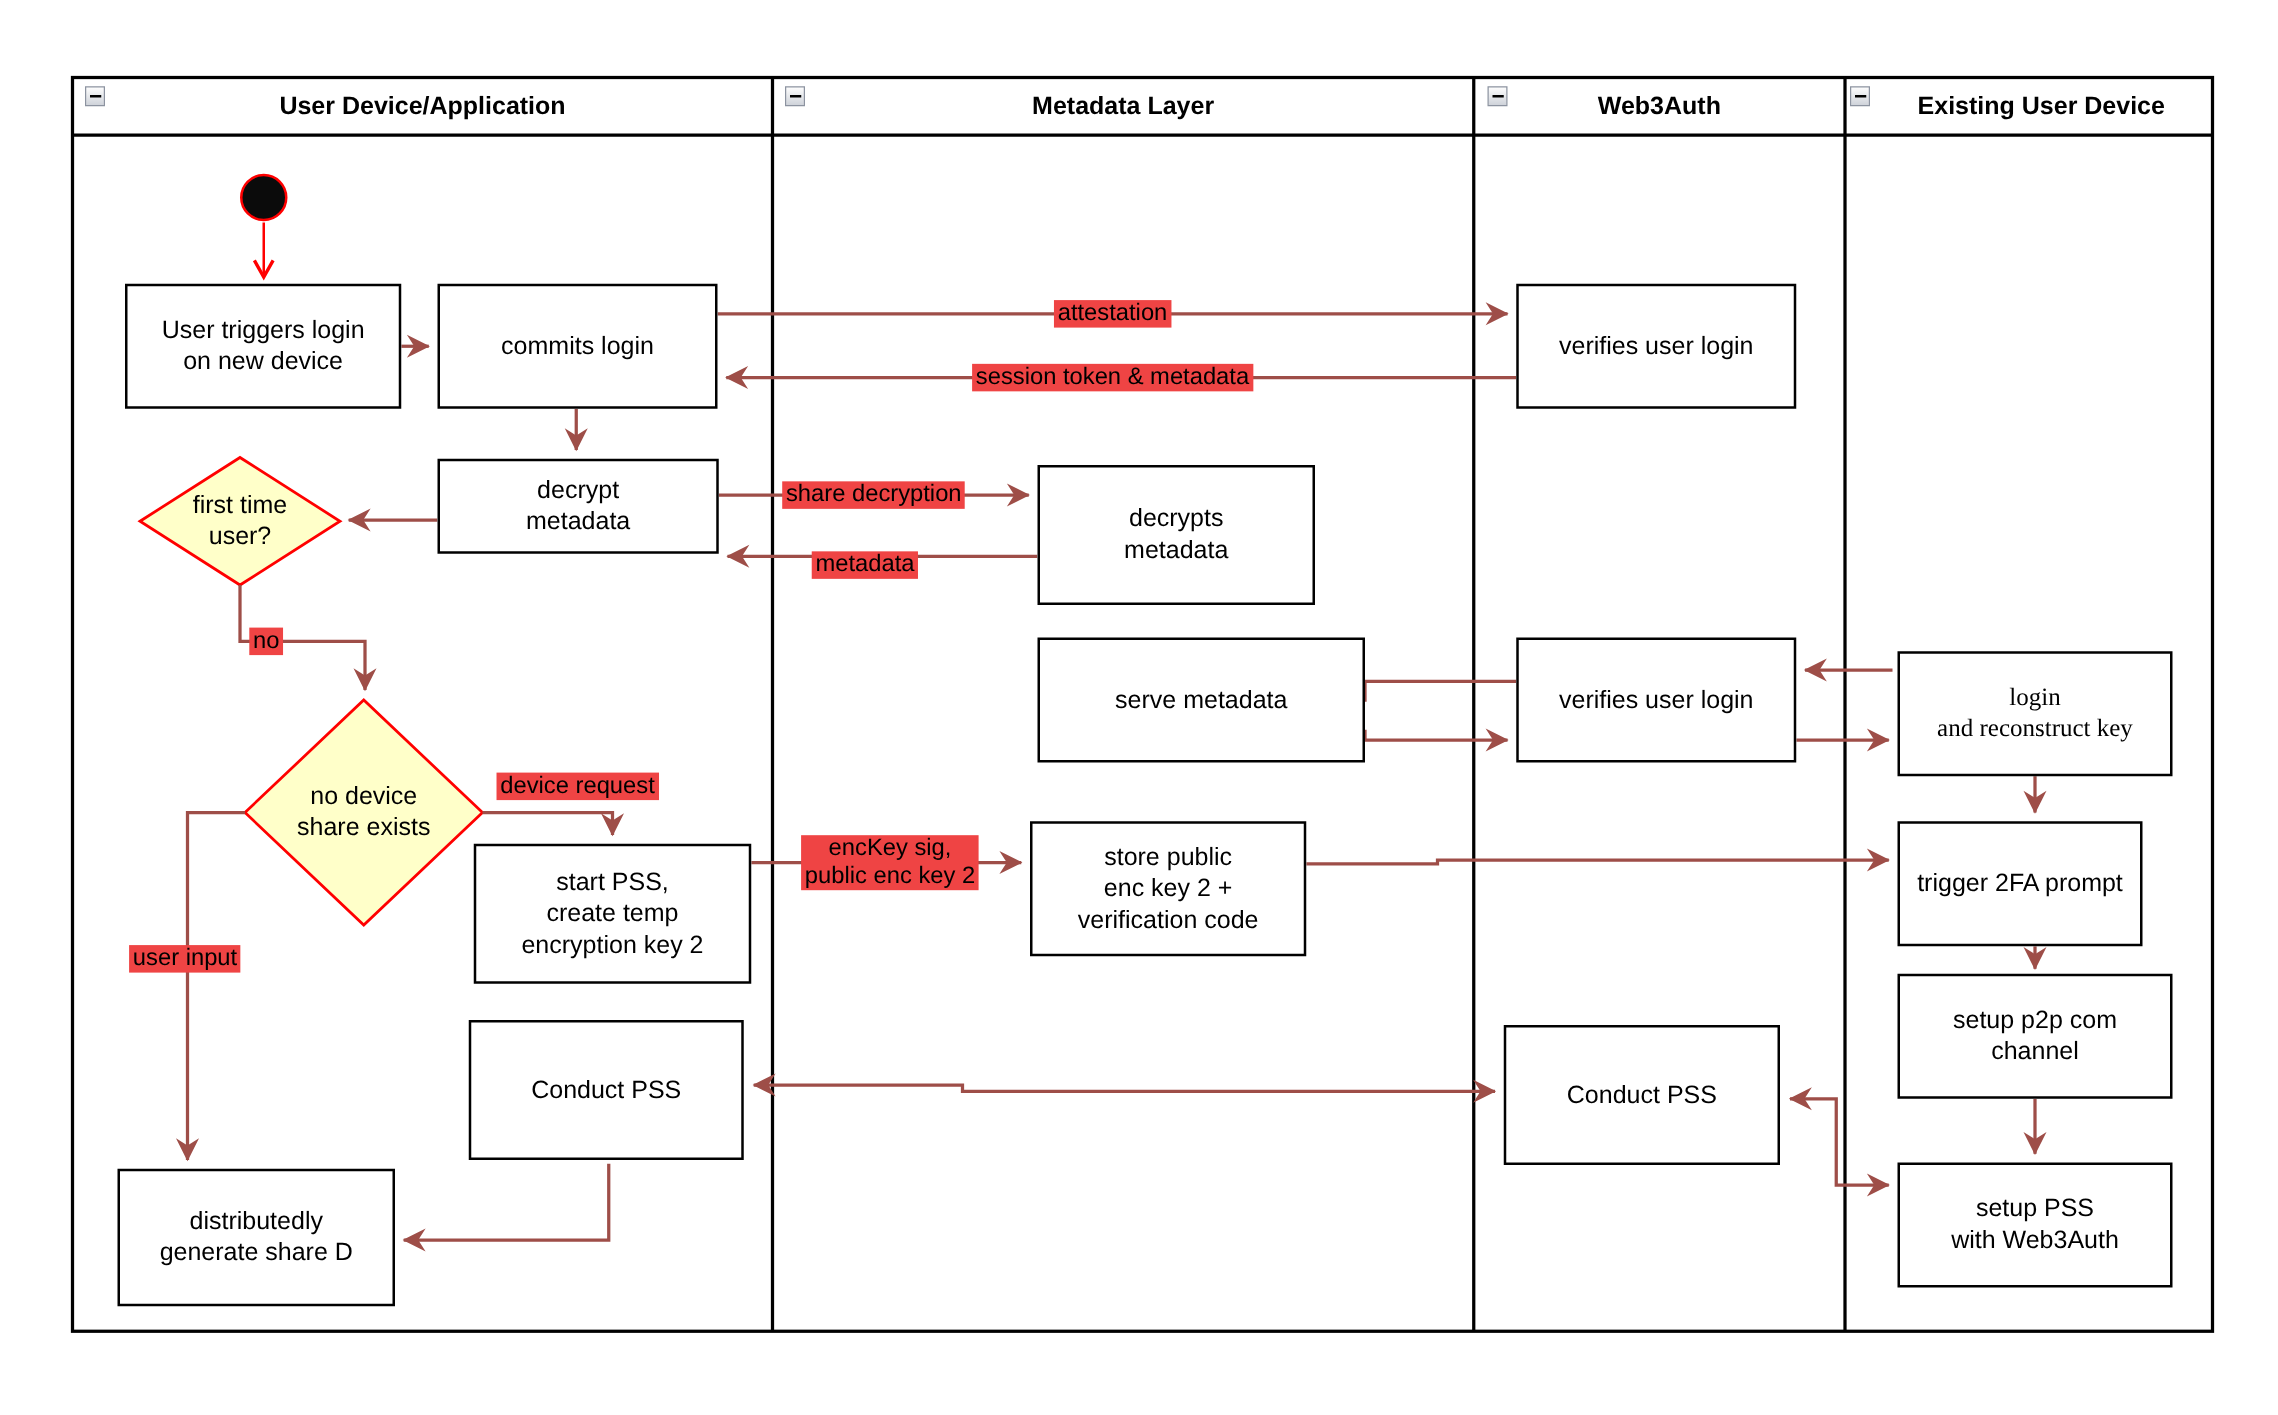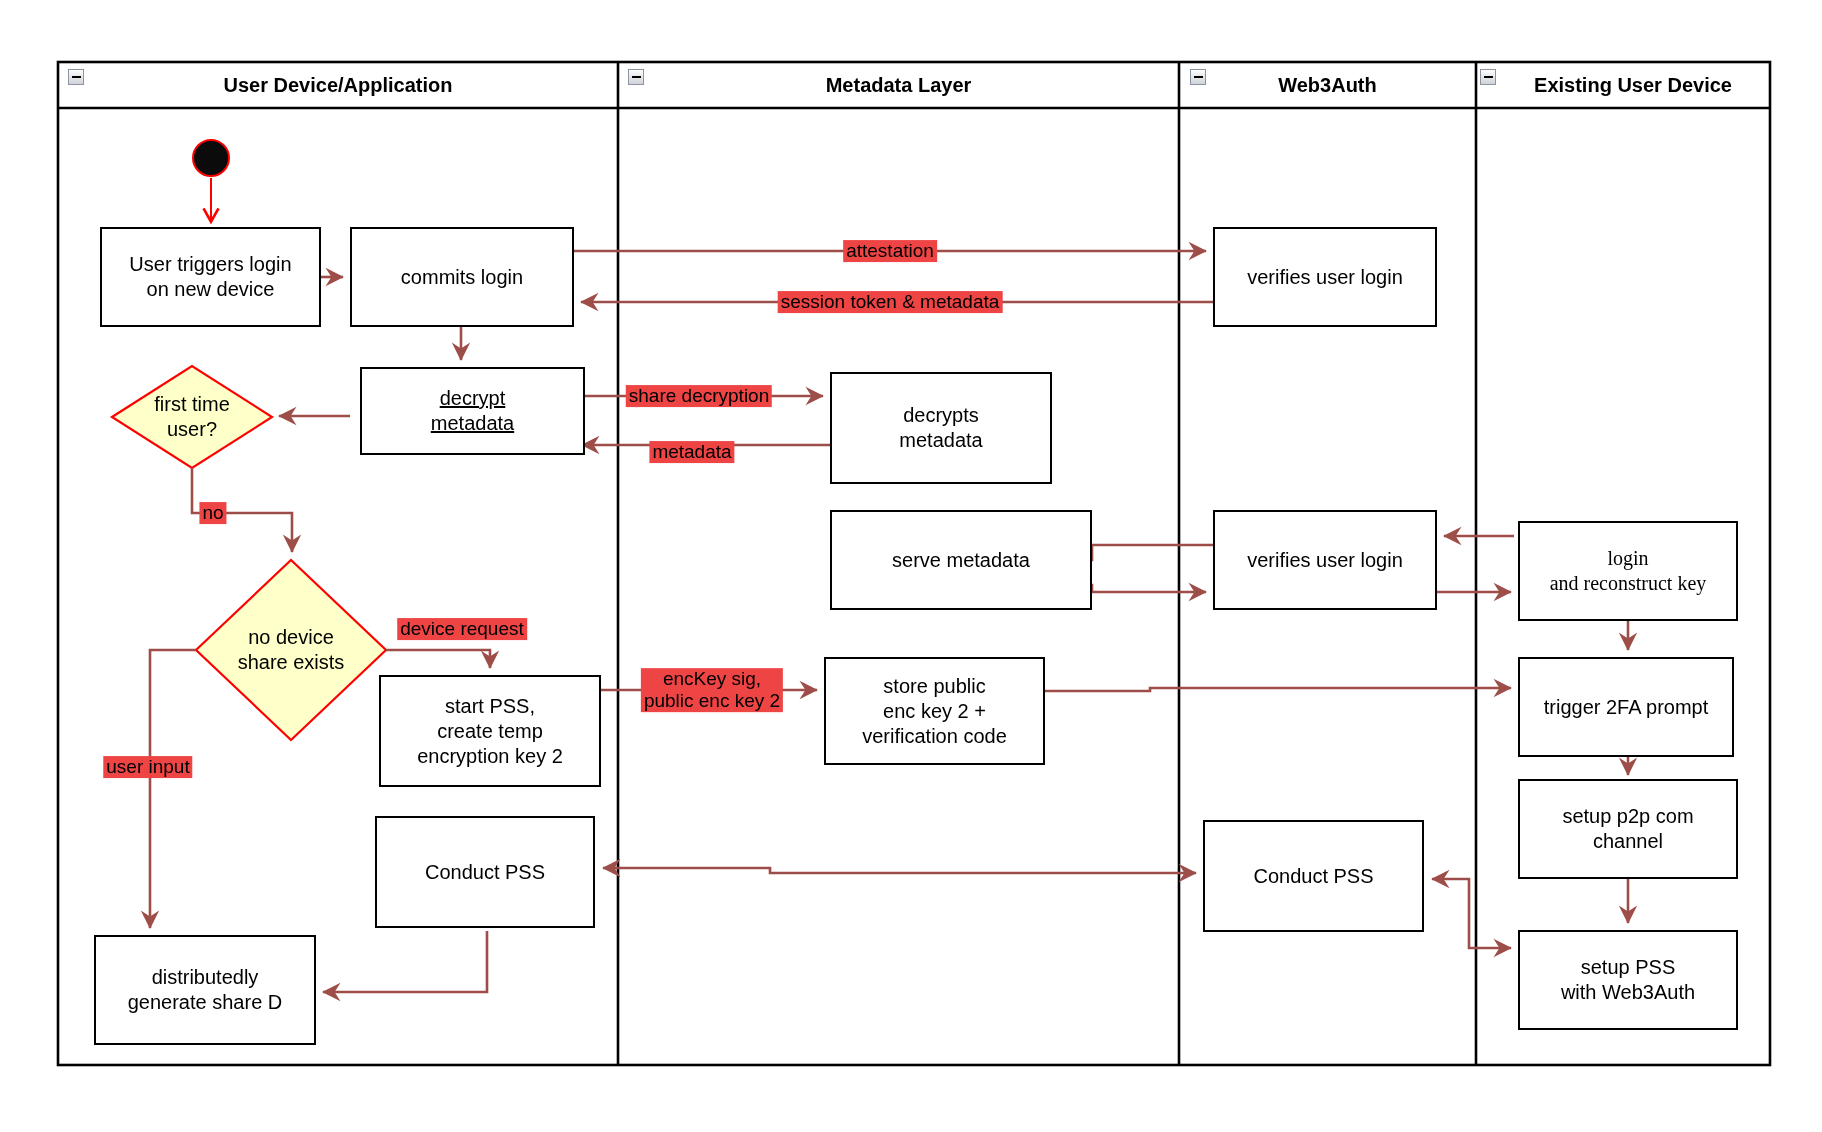--- a/index.html
+++ b/index.html
@@ -91,21 +91,21 @@
   </div>
 
   <div class="collapse-icon" style="left:68px;"></div>
   <div class="collapse-icon" style="left:628px;"></div>
   <div class="collapse-icon" style="left:1190px;"></div>
   <div class="collapse-icon" style="left:1480px;"></div>
 
   <div class="node" style="left:100px;top:227px;width:221px;height:100px;">User triggers login
 on new device</div>
   <div class="node" style="left:350px;top:227px;width:224px;height:100px;">commits login</div>
-  <div class="node" style="left:360px;top:367px;width:225px;height:88px;text-decoration:underline;">decrypt
+  <div class="node" style="left:350px;top:367px;width:225px;height:76px;">decrypt
 metadata</div>
   <div class="diamond-label" style="left:122px;top:377px;width:140px;height:80px;">first time
 user?</div>
   <div class="diamond-label" style="left:206px;top:605px;width:170px;height:90px;">no device
 share exists</div>
   <div class="node" style="left:379px;top:675px;width:222px;height:112px;">start PSS,
 create temp
 encryption key 2</div>
   <div class="node" style="left:375px;top:816px;width:220px;height:112px;">Conduct PSS</div>
   <div class="node" style="left:94px;top:935px;width:222px;height:110px;">distributedly
@@ -117,21 +117,21 @@
   <div class="node" style="left:824px;top:657px;width:221px;height:108px;">store public
 enc key 2 +
 verification code</div>
 
   <div class="node" style="left:1213px;top:227px;width:224px;height:100px;">verifies user login</div>
   <div class="node" style="left:1213px;top:510px;width:224px;height:100px;">verifies user login</div>
   <div class="node" style="left:1203px;top:820px;width:221px;height:112px;">Conduct PSS</div>
 
   <div class="node" style="left:1518px;top:521px;width:220px;height:100px;font-family:Liberation Serif, serif;">login
 and reconstruct key</div>
-  <div class="node" style="left:1518px;top:657px;width:216px;height:100px;">trigger 2FA prompt</div>
+  <div class="node" style="left:1518px;top:657px;width:196px;height:100px;">trigger 2FA prompt</div>
   <div class="node" style="left:1518px;top:779px;width:220px;height:100px;">setup p2p com
 channel</div>
   <div class="node" style="left:1518px;top:930px;width:220px;height:100px;">setup PSS
 with Web3Auth</div>
 
   <div class="edge-label" style="left:890px;top:251px;">attestation</div>
   <div class="edge-label" style="left:890px;top:302px;">session token &amp; metadata</div>
   <div class="edge-label" style="left:699px;top:396px;">share decryption</div>
   <div class="edge-label" style="left:692px;top:452px;">metadata</div>
   <div class="edge-label" style="left:213px;top:513px;">no</div>

